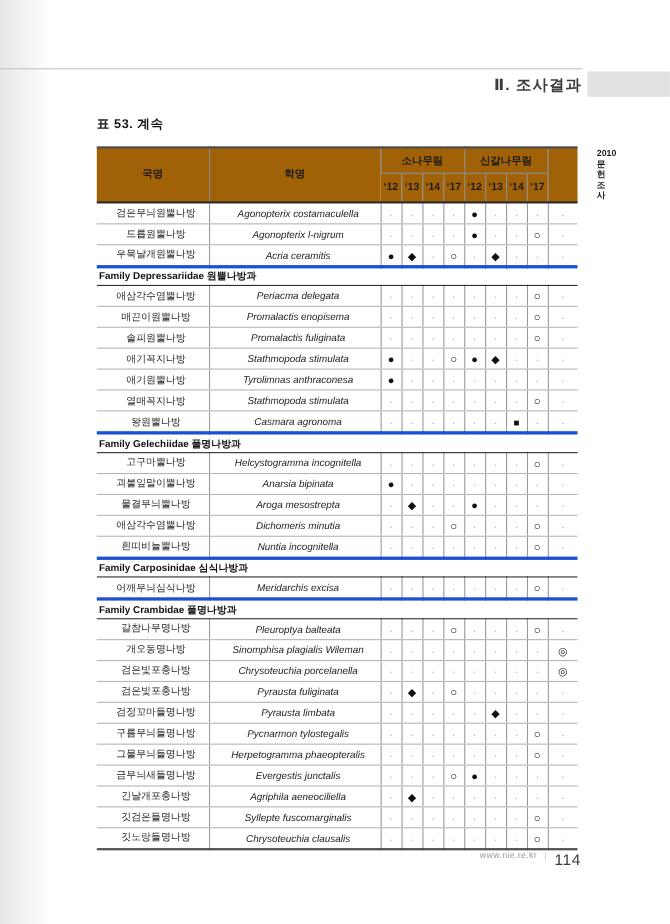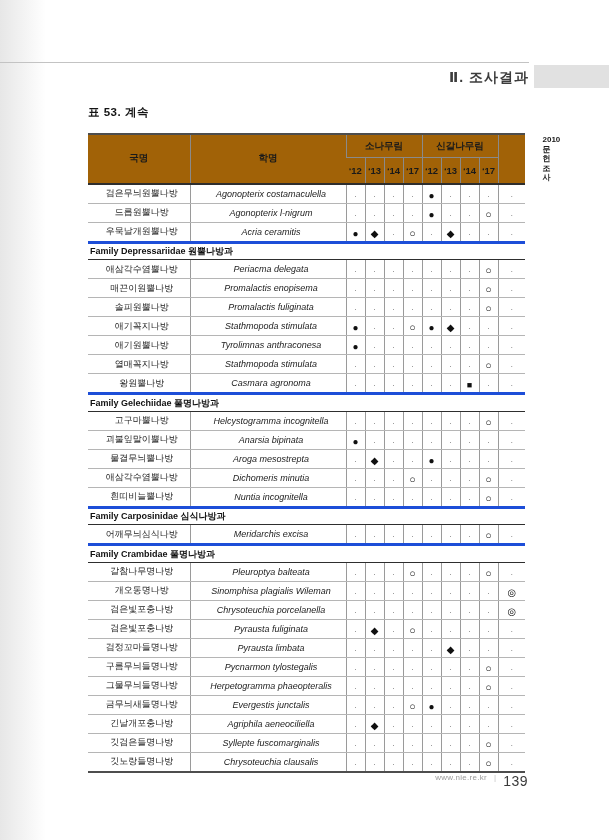--- a/index.html
+++ b/index.html
@@ -491,14 +491,14 @@
           <td class="mark"><span class="mk mk-open-circle">○</span></td>
           <td class="mark"><span class="mk mk-dot">·</span></td>
         </tr>
       </tbody>
   </table>
 </div>
 
 <div class="footer">
   <span class="site">www.nie.re.kr</span>
   <span class="sep">|</span>
-  <span class="pnum">139</span>
+  <span class="pnum">114</span>
 </div>
 
 </body></html>

